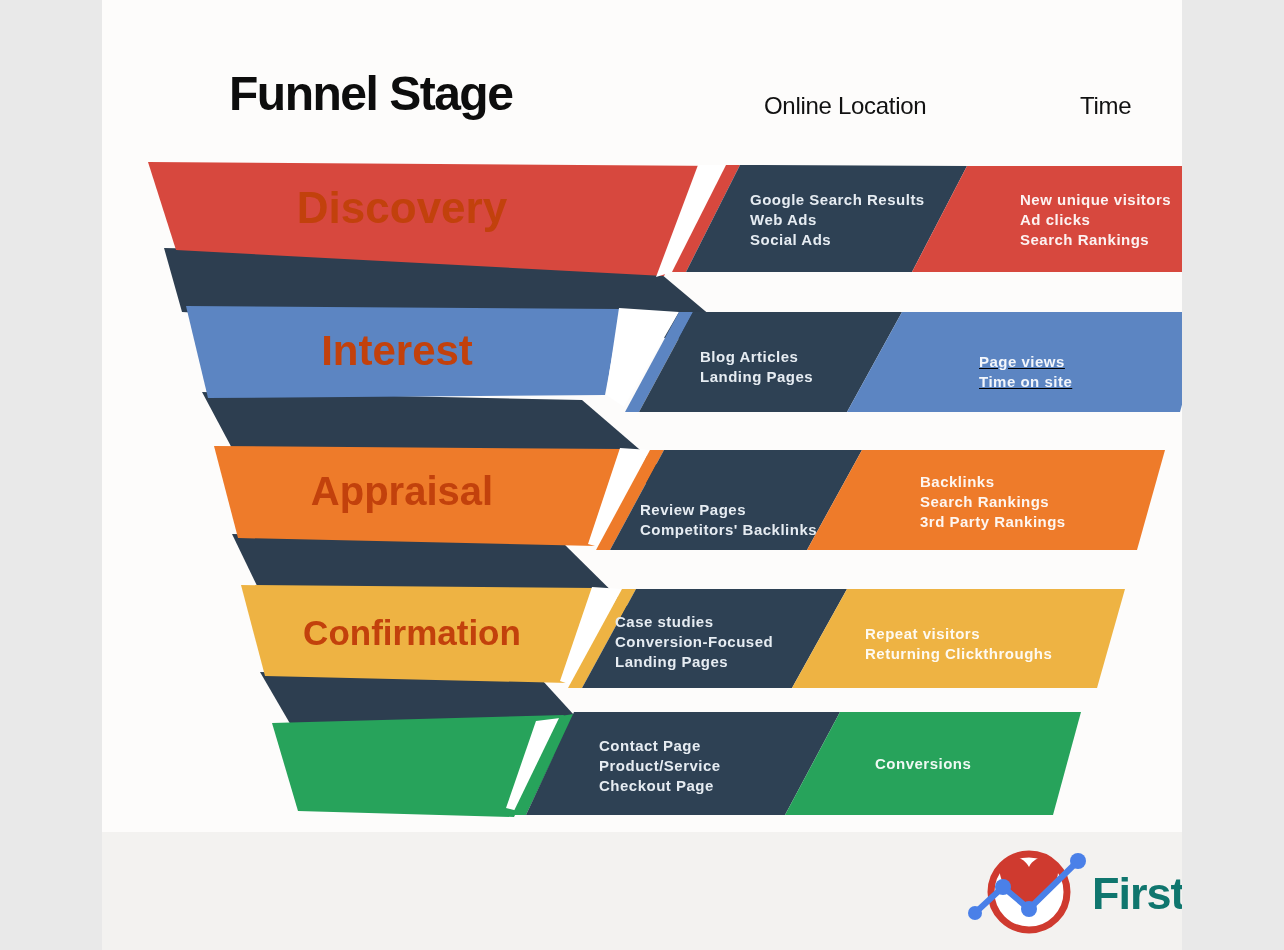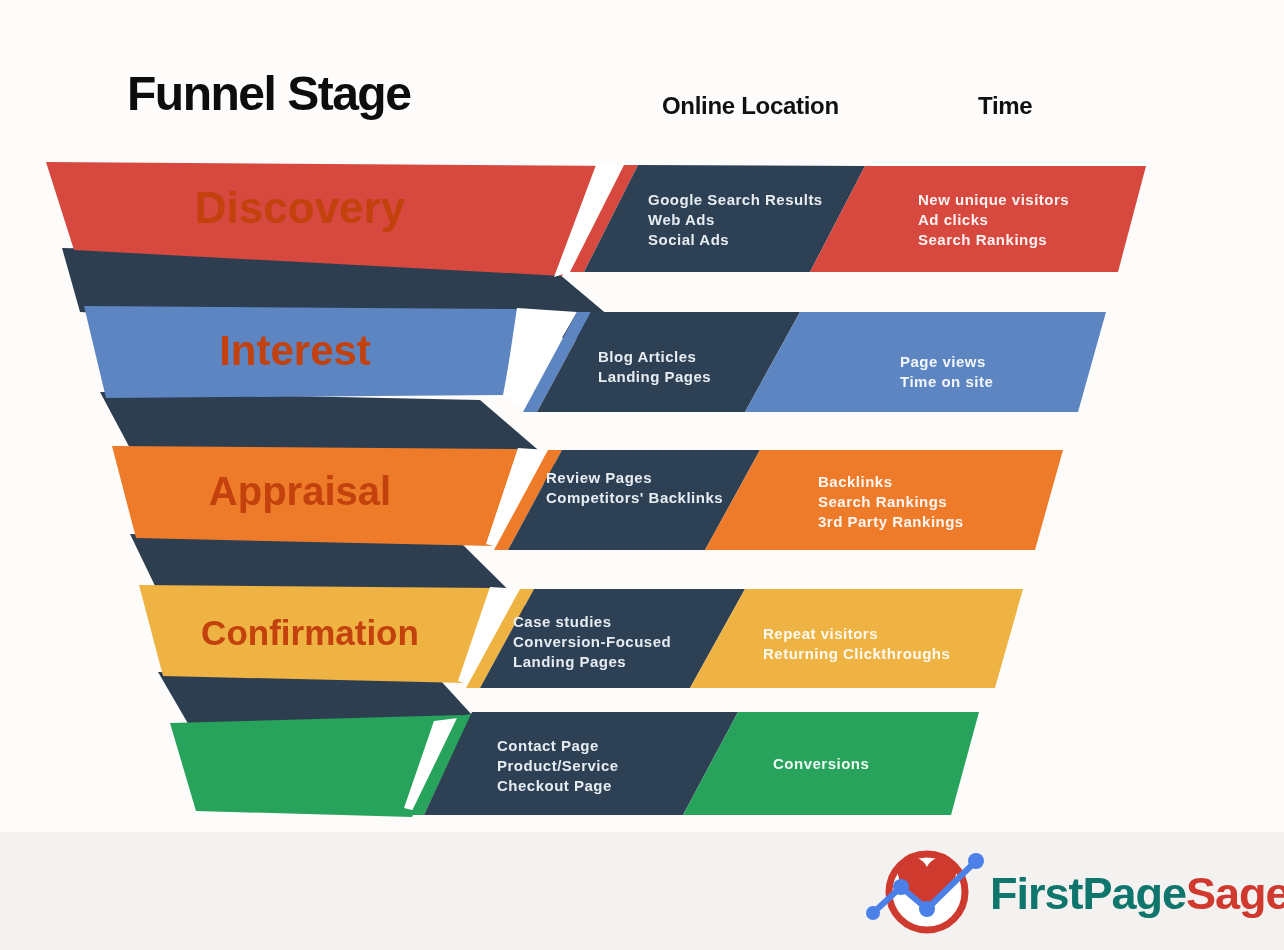--- a/index.html
+++ b/index.html
@@ -1,27 +1,27 @@
 <!DOCTYPE html>
 <html><head>
 <meta charset="utf-8">
 <style>
   html,body{margin:0;padding:0;background:#e9e9e9;}
   .canvas{
-    position:relative;width:1284px;height:950px;margin:0 auto;
+    position:relative;width:1080px;height:950px;margin:0 auto;
     background:#fdfcfb;overflow:hidden;
     font-family:"Liberation Sans","DejaVu Sans",sans-serif;
   }
   .layer{position:absolute;left:0;top:0;}
   .page-title{
     position:absolute;left:127px;top:66px;
     font-size:48px;font-weight:800;letter-spacing:-1.5px;color:#0d0d0d;
   }
   .col-head{
-    position:absolute;top:92px;font-size:24px;font-weight:700;color:#111;letter-spacing:-0.3px;
+    position:absolute;top:92px;font-size:24px;font-weight:400;color:#111;letter-spacing:-0.3px;
   }
   .col-head.loc{left:662px;}
   .col-head.kpi{left:978px;}
   .stage-label{
     position:absolute;width:400px;text-align:center;color:#c2410c;
     font-weight:800;letter-spacing:0px;white-space:nowrap;
   }
   .bar-text{position:absolute;}
   .bar-line{
     font-size:15px;font-weight:700;letter-spacing:0.5px;line-height:20px;white-space:nowrap;
@@ -92,41 +92,41 @@
 
   <div class="bar-text on-navy" style="left:648px;top:190px;">
     <div class="bar-line">Google Search Results</div>
     <div class="bar-line">Web Ads</div>
     <div class="bar-line">Social Ads</div>
   </div>
   <div class="bar-text on-navy" style="left:598px;top:347px;">
     <div class="bar-line">Blog Articles</div>
     <div class="bar-line">Landing Pages</div>
   </div>
-  <div class="bar-text on-navy" style="left:538px;top:468px;margin-left:8px;">
+  <div class="bar-text on-navy" style="left:538px;top:500px;">
     <div class="bar-line">Review Pages</div>
     <div class="bar-line">Competitors' Backlinks</div>
   </div>
   <div class="bar-text on-navy" style="left:513px;top:612px;">
     <div class="bar-line">Case studies</div>
     <div class="bar-line">Conversion-Focused</div>
     <div class="bar-line">Landing Pages</div>
   </div>
   <div class="bar-text on-navy" style="left:497px;top:736px;">
     <div class="bar-line">Contact Page</div>
     <div class="bar-line">Product/Service</div>
     <div class="bar-line">Checkout Page</div>
   </div>
 
   <div class="bar-text on-color" style="left:918px;top:190px;">
     <div class="bar-line">New unique visitors</div>
     <div class="bar-line">Ad clicks</div>
     <div class="bar-line">Search Rankings</div>
   </div>
-  <div class="bar-text on-color" style="left:900px;top:352px;">
+  <div class="bar-text on-color" style="left:877px;top:352px;text-decoration:underline;">
     <div class="bar-line">Page views</div>
     <div class="bar-line">Time on site</div>
   </div>
   <div class="bar-text on-color" style="left:818px;top:472px;">
     <div class="bar-line">Backlinks</div>
     <div class="bar-line">Search Rankings</div>
     <div class="bar-line">3rd Party Rankings</div>
   </div>
   <div class="bar-text on-color" style="left:763px;top:624px;">
     <div class="bar-line">Repeat visitors</div>

